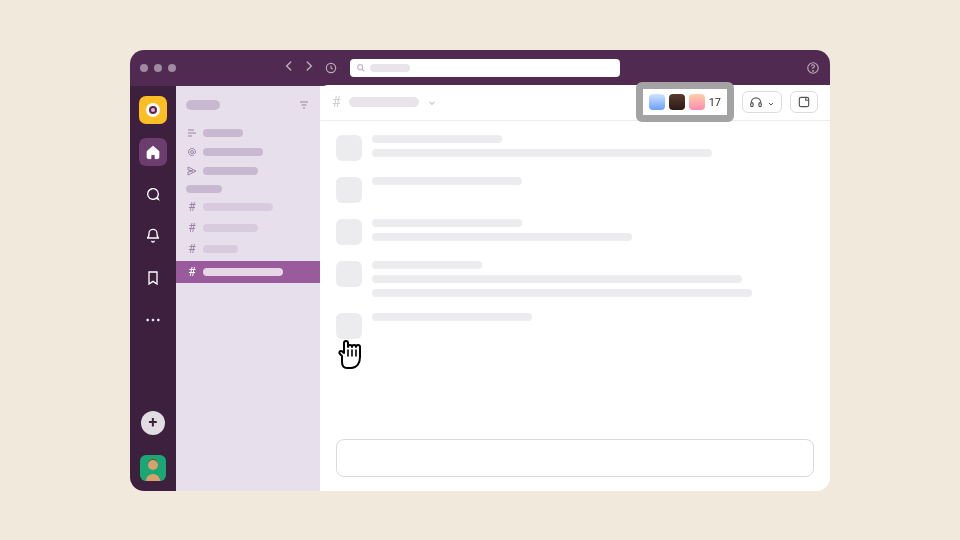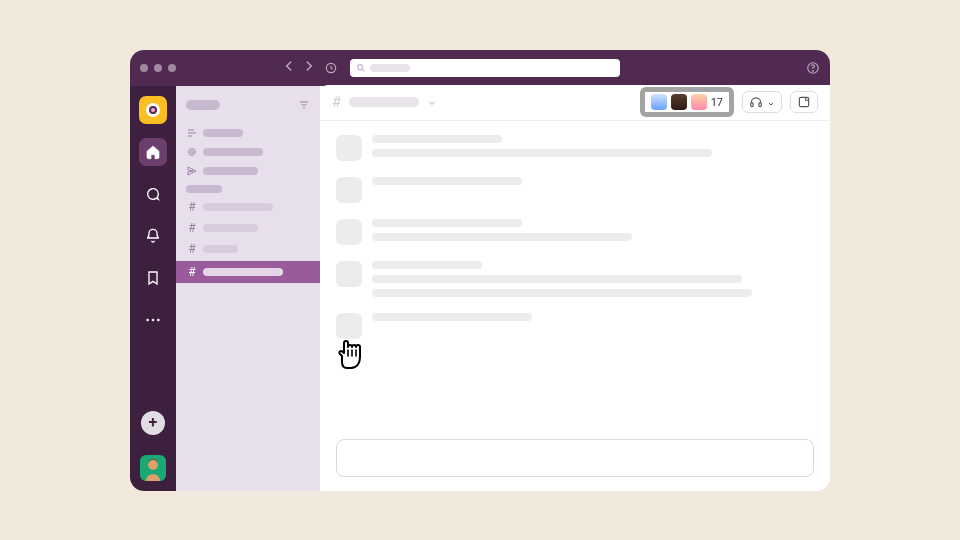--- a/index.html
+++ b/index.html
@@ -116,21 +116,21 @@
   }
   .main-header {
     height:36px; display:flex;align-items:center;padding:0 12px;gap:8px;
     border-bottom:1px solid #eee;
   }
   .main-hash { color:#cfcfd3; font-size:14px;}
   .main-title-ghost { width:70px;height:10px;background:#e8e4ea;border-radius:5px;}
   .caret-down svg { stroke:#cfcfd3;}
   .main-header-spacer{flex:1;}
   .member-pill {
-    height:30px;border:5px solid #a3a3a3;border-radius:6px;
+    height:40px;border:7px solid #a3a3a3;border-radius:6px;
     display:flex;align-items:center;gap:4px;padding:0 6px;
   }
   .mini-avatar {width:16px;height:16px;border-radius:4px;display:inline-block;}
   .mini-avatar.a1{background:linear-gradient(#cfe4ff,#6aa0ff);}
   .mini-avatar.a2{background:linear-gradient(#5a3b2e,#2b1a14);}
   .mini-avatar.a3{background:linear-gradient(#ffd1a6,#ff8ab0);}
   .member-count{font-size:11px;color:#333;}
   .hdr-btn{height:22px;border:1px solid #ddd;border-radius:6px;display:flex;align-items:center;gap:4px;padding:0 6px;}
   .hdr-btn svg{stroke:#555;}
   .hdr-btn .hcaret svg{stroke:#555;width:8px;height:8px;}

